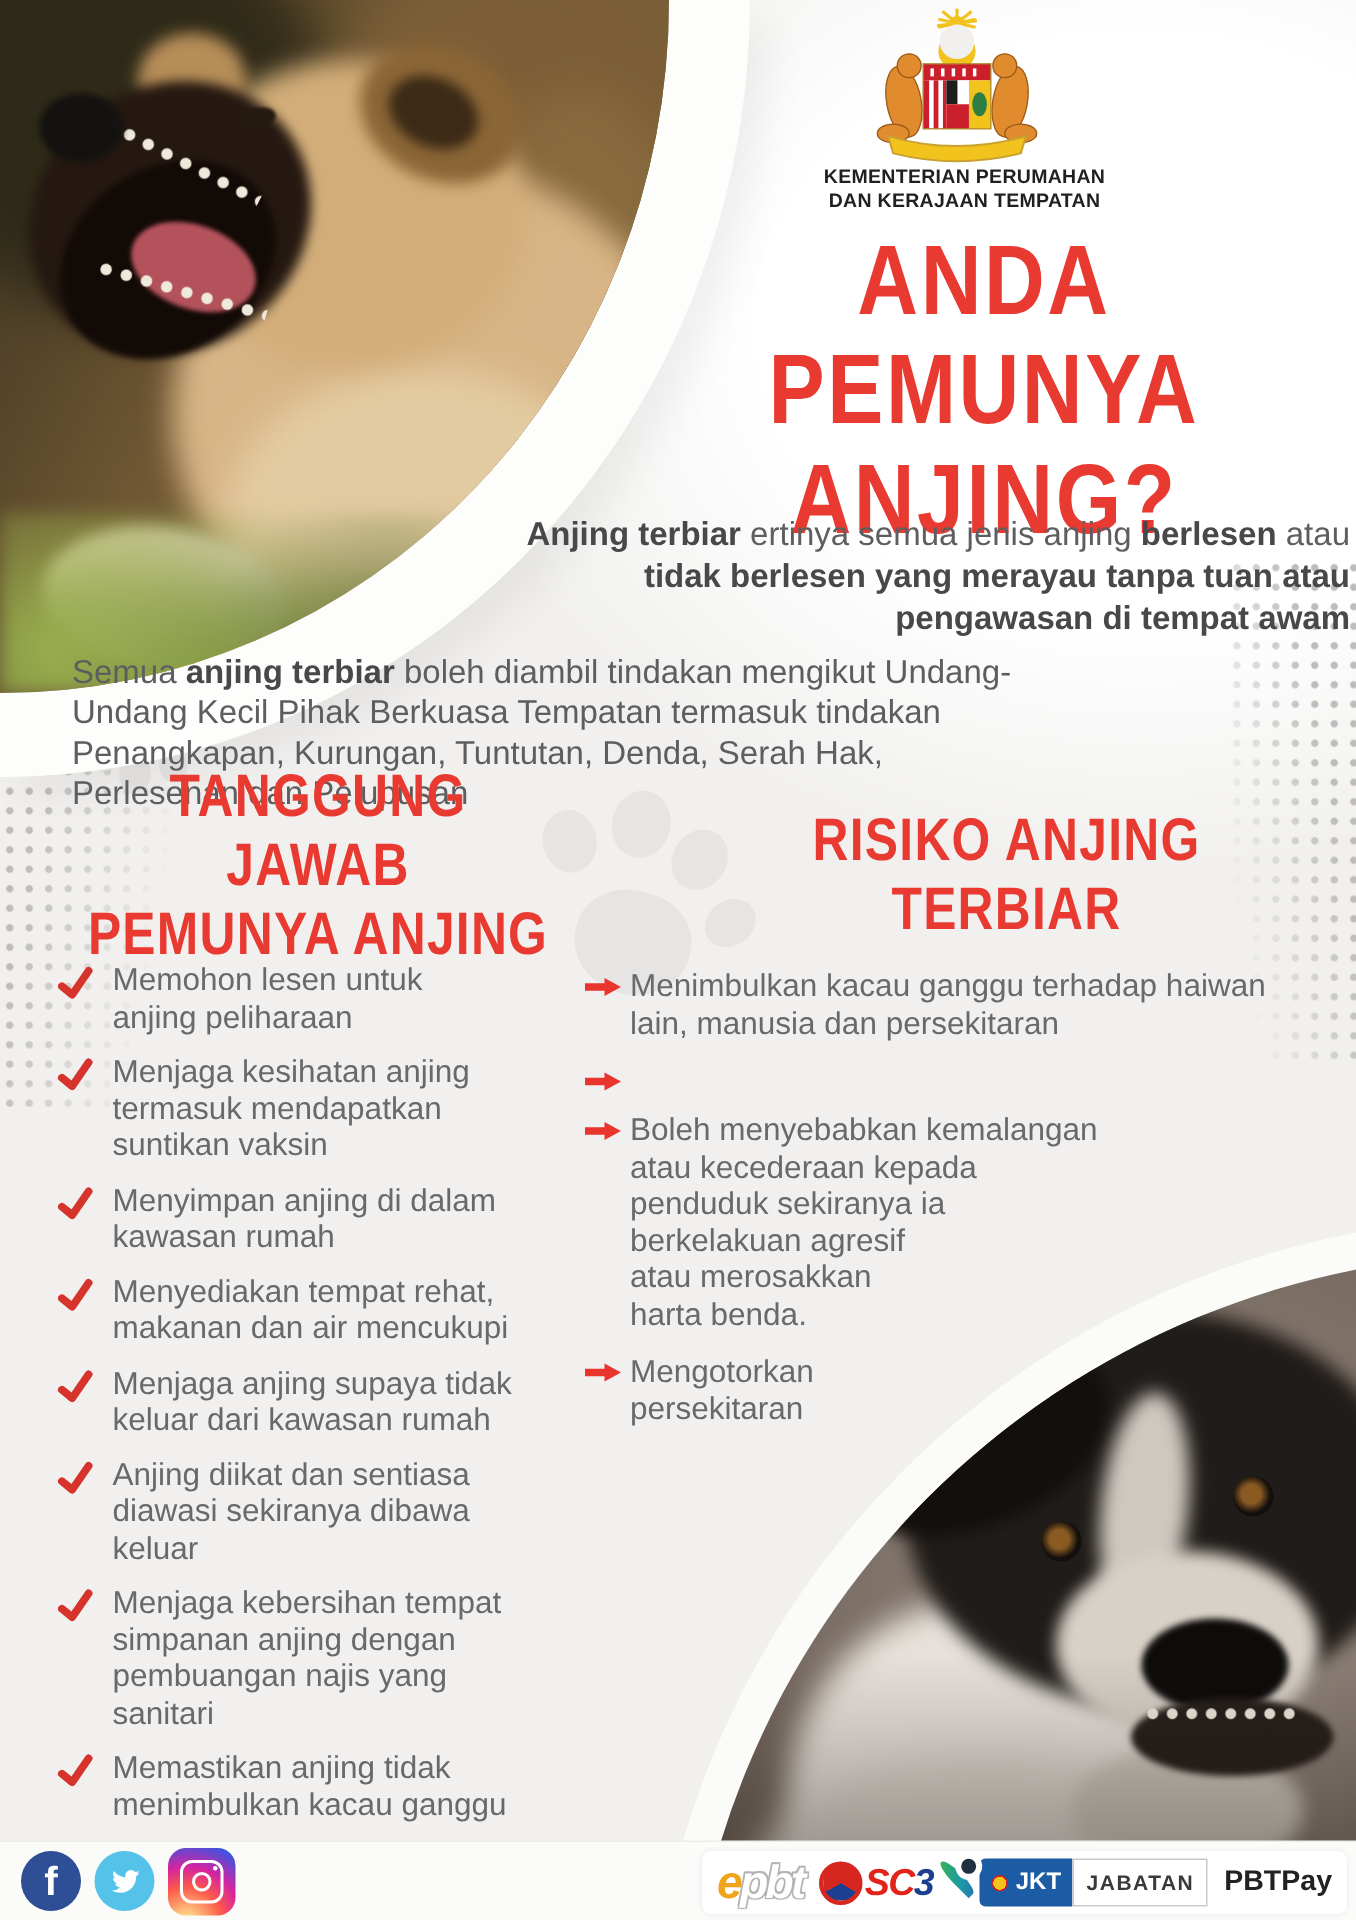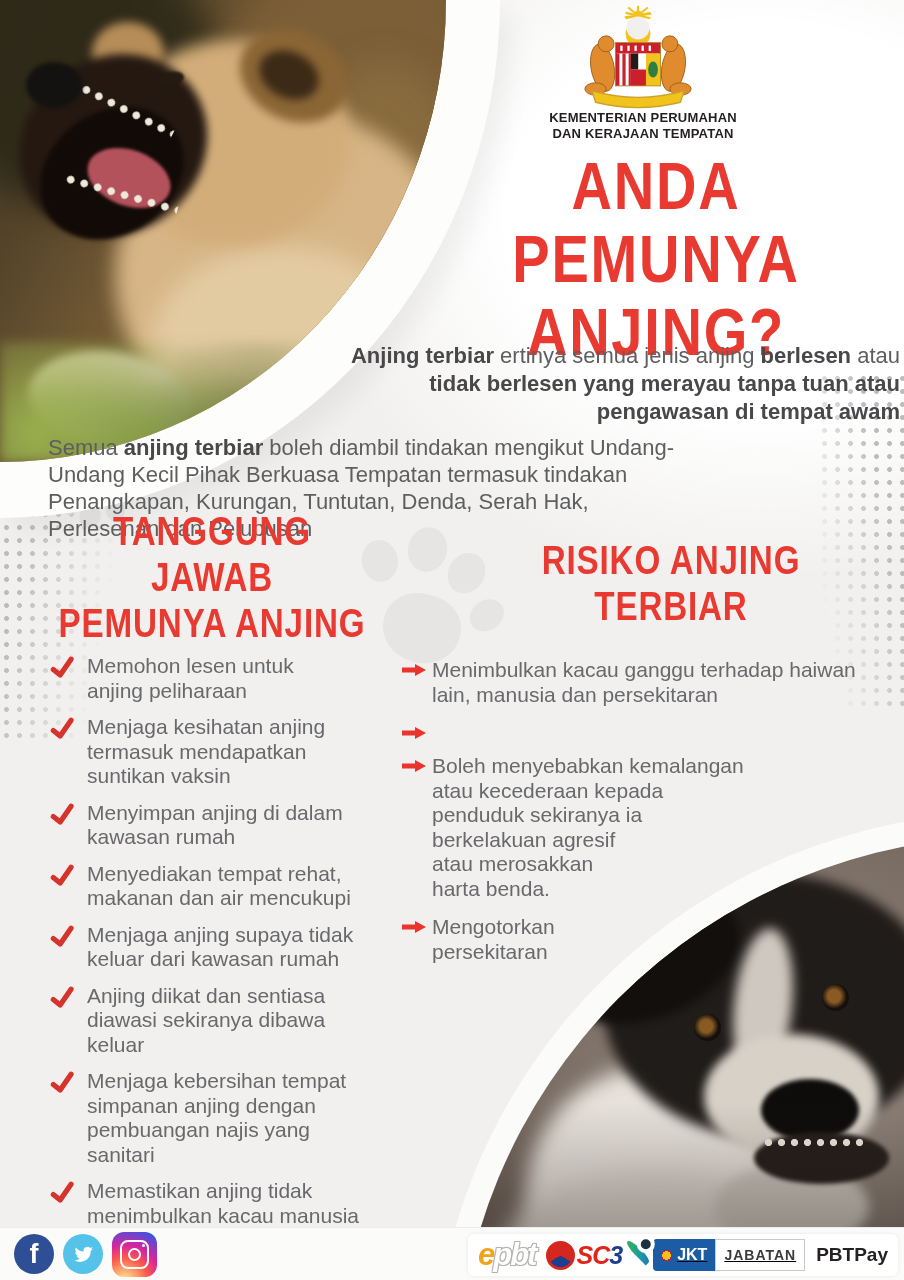--- a/index.html
+++ b/index.html
@@ -97,21 +97,21 @@
   .para2{position:absolute;left:48px;top:412px;width:836px;z-index:10;
     font-size:22px;line-height:27px;color:#5d5e60;}
   .rich .b{font-weight:bold;color:#48484a;}
   .rich .i{font-style:italic;}
   
   .col-heading{position:absolute;z-index:10;text-align:center;}
   .col-heading span{display:block;font-size:40px;line-height:46px;font-weight:bold;color:#e93a31;
     letter-spacing:1px;transform:scaleX(.83);transform-origin:center;}
   .heading-left{left:26px;top:508px;width:372px;}
   .heading-right{left:466px;top:537px;width:410px;}
-  .list{position:absolute;z-index:10;list-style:none;margin:12px;padding:0;}
+  .list{position:absolute;z-index:10;list-style:none;margin:0;padding:0;}
   .list li{display:flex;align-items:flex-start;}
   .list .itxt{white-space:pre-line;font-size:21px;line-height:24.5px;color:#68696c;}
   .list-resp{left:38px;top:642px;width:352px;}
   .list-resp li{margin-bottom:12px;}
   .list-resp svg{flex:0 0 auto;width:25px;height:21px;margin:3px 12px 0 0;transform:rotate(-6deg);}
   .list-risk{left:390px;top:646px;width:500px;}
   .list-risk li{margin-bottom:14px;}
   .list-risk svg{flex:0 0 auto;width:24px;height:14px;margin:5px 6px 0 0;}
   
   .footer{position:absolute;left:0;bottom:0;width:904px;height:52px;background:#fbfbfa;z-index:30;
@@ -133,21 +133,21 @@
   .epbt .pbt{color:#fff;text-shadow:1px 1px 0 #b5b3af,-1px -1px 0 #b5b3af,1px -1px 0 #b5b3af,-1px 1px 0 #b5b3af,0 0 2px #b5b3af;}
   .osc{display:flex;align-items:center;font-style:italic;font-weight:bold;font-size:25px;}
   .osc-ring{width:23px;height:23px;border-radius:50%;border:3px solid #d5271f;margin-right:1px;
     background:conic-gradient(#d5271f 0 120deg,#1d3f8f 120deg 240deg,#d5271f 240deg);}
   .osc .sc{color:#e2231a;letter-spacing:-1px;}
   .osc .n3{color:#1d3f8f;}
   .pin{width:30px;height:30px;border-radius:50% 50% 50% 0;transform:rotate(-45deg);margin-top:-6px;
     background:linear-gradient(135deg,#39b54a,#1a9aa5 60%,#2b6fb3);position:relative;}
   .pin-in{position:absolute;left:6px;top:6px;width:18px;height:18px;background:#fff;border-radius:50%;}
   .pin-eye{position:absolute;left:10px;top:10px;width:10px;height:10px;background:#203040;border-radius:50%;}
-  .jktgw{display:flex;align-items:flex-end;text-decoration:underline;}
+  .jktgw{display:flex;align-items:flex-end;}
   .jkt-box{background:#1b5ca4;border-radius:4px 0 0 4px;height:32px;display:flex;align-items:center;padding:0 8px;gap:5px;}
   .jkt-crest{width:11px;height:11px;border-radius:50%;background:radial-gradient(circle,#f2c21d 55%,#cc1f2c 56%);}
   .jkt-box span{color:#fff;font-weight:bold;font-size:16px;}
   .gw-box{background:#fff;border:1px solid #c9c9c9;height:30px;display:flex;align-items:center;padding:0 8px;}
   .gw-box span{color:#3a3a3a;font-weight:bold;font-size:14px;letter-spacing:1px;}
   .pbtpay{font-weight:bold;font-size:19px;color:#242122;}
 </style>
 </head>
 <body>
 
@@ -337,21 +337,21 @@
 simpanan  anjing dengan
 pembuangan najis yang
 sanitari</span>
   </li>
 
   <li>
     <svg viewBox="0 0 24 20">
       <path d="M3 11 L9 17 L21 3" fill="none" stroke="#d6332c" stroke-width="5" stroke-linecap="round" stroke-linejoin="round"></path>
     </svg>
     <span class="itxt">Memastikan anjing tidak
-menimbulkan kacau manusia</span>
+menimbulkan kacau ganggu</span>
   </li>
 </ul>
 
 <div class="col-heading heading-right">
   <span>RISIKO ANJING</span>
   <span>TERBIAR</span>
 </div>
 <ul class="list list-risk">
   <li>
     <svg viewBox="0 0 24 14">

